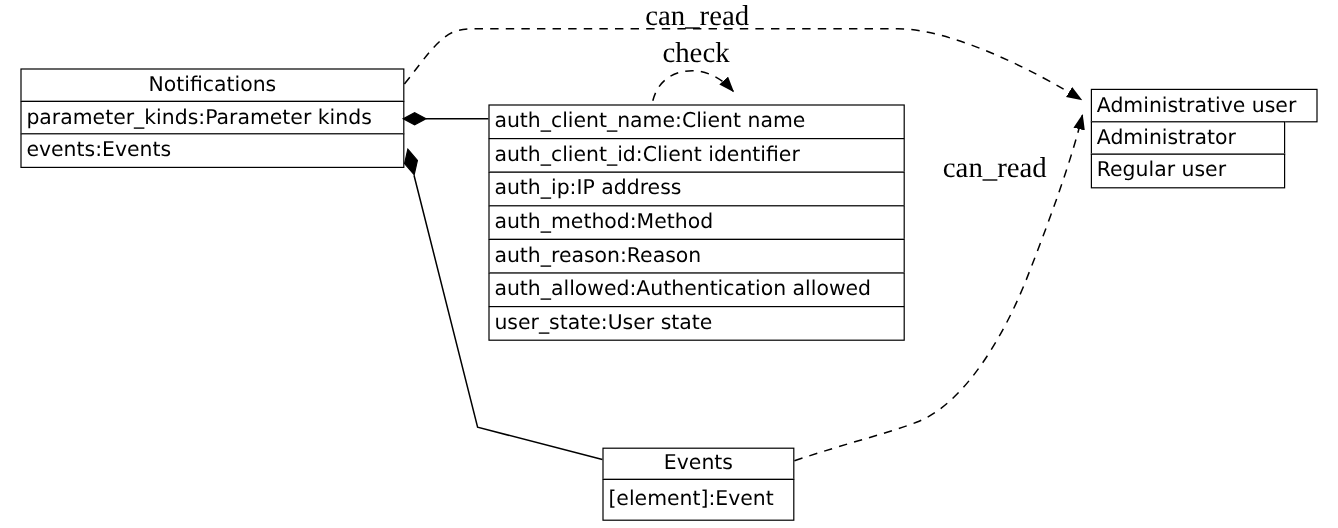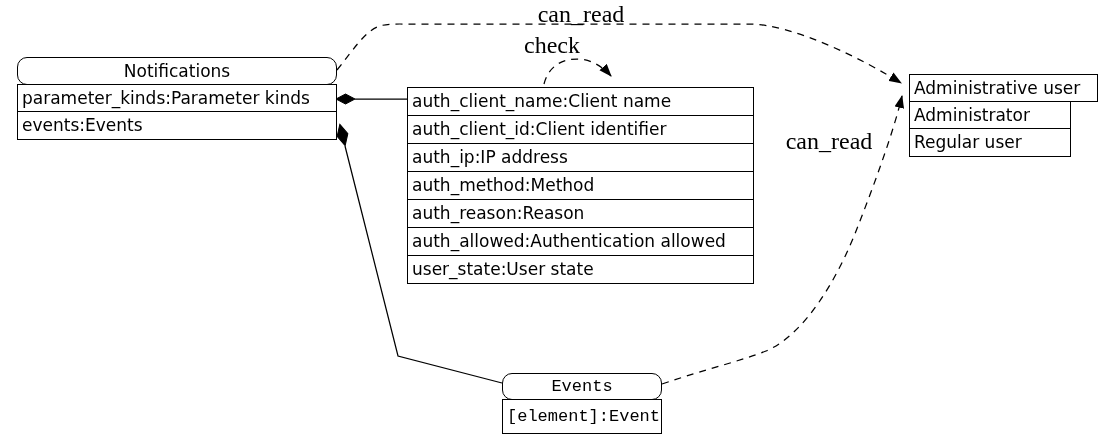--- a/index.html
+++ b/index.html
@@ -29,21 +29,20 @@
     font-size: 17px;
     line-height: 1;
     white-space: nowrap;
     margin-top: -1px;
   }
   .cell:first-child {
     margin-top: 0;
   }
   .cell.title {
     justify-content: center;
-    border-radius: 10px;
   }
   .edges {
     position: absolute;
     left: 0;
     top: 0;
     pointer-events: none;
   }
   .edges path.edge {
     fill: none;
     stroke: #000;
@@ -85,21 +84,21 @@
     <div class="cell" style="height:29px">auth_allowed:Authentication allowed</div>
     <div class="cell" style="height:29px">user_state:User state</div>
   </div>
 
   <div class="node" style="left:909px; top:74px;">
     <div class="cell" style="height:28px; width:189px">Administrative user</div>
     <div class="cell" style="height:28px; width:162px">Administrator</div>
     <div class="cell" style="height:29px; width:162px">Regular user</div>
   </div>
 
-  <div class="node" style="left:502px; top:373px; width:160px;font-family:Liberation Mono, monospace;">
+  <div class="node" style="left:502px; top:373px; width:160px;">
     <div class="cell title" style="height:27px">Events</div>
     <div class="cell" style="height:35px">[element]:Event</div>
   </div>
 
   <svg class="edges" width="1115" height="440" viewBox="0 0 1115 440" aria-hidden="true">
     <defs>
       <marker id="arrowhead" viewBox="0 0 12 9" refX="11" refY="4.5" markerWidth="13" markerHeight="10" orient="auto" markerUnits="userSpaceOnUse">
         <path d="M0,0 L12,4.5 L0,9 z" fill="#000"></path>
       </marker>
     </defs>
@@ -113,16 +112,16 @@
     <path class="edge" d="M355,99 L407,99"></path>
     <polygon points="336,99 345.5,94 355,99 345.5,104"></polygon>
 
     <path class="edge" d="M345,146 L398,356 L502,383"></path>
     <g transform="translate(342.5,135) rotate(76)">
       <polygon points="-11,0 0,-5.5 11,0 0,5.5"></polygon>
     </g>
   </svg>
 
   <div class="edge-label" style="left:581px; top:14px">can_read</div>
-  <div class="edge-label" style="left:552px; top:45px">check</div>
+  <div class="edge-label" style="left:580px; top:45px">check</div>
   <div class="edge-label" style="left:829px; top:141px">can_read</div>
 
 </div>
 
 </body></html>

